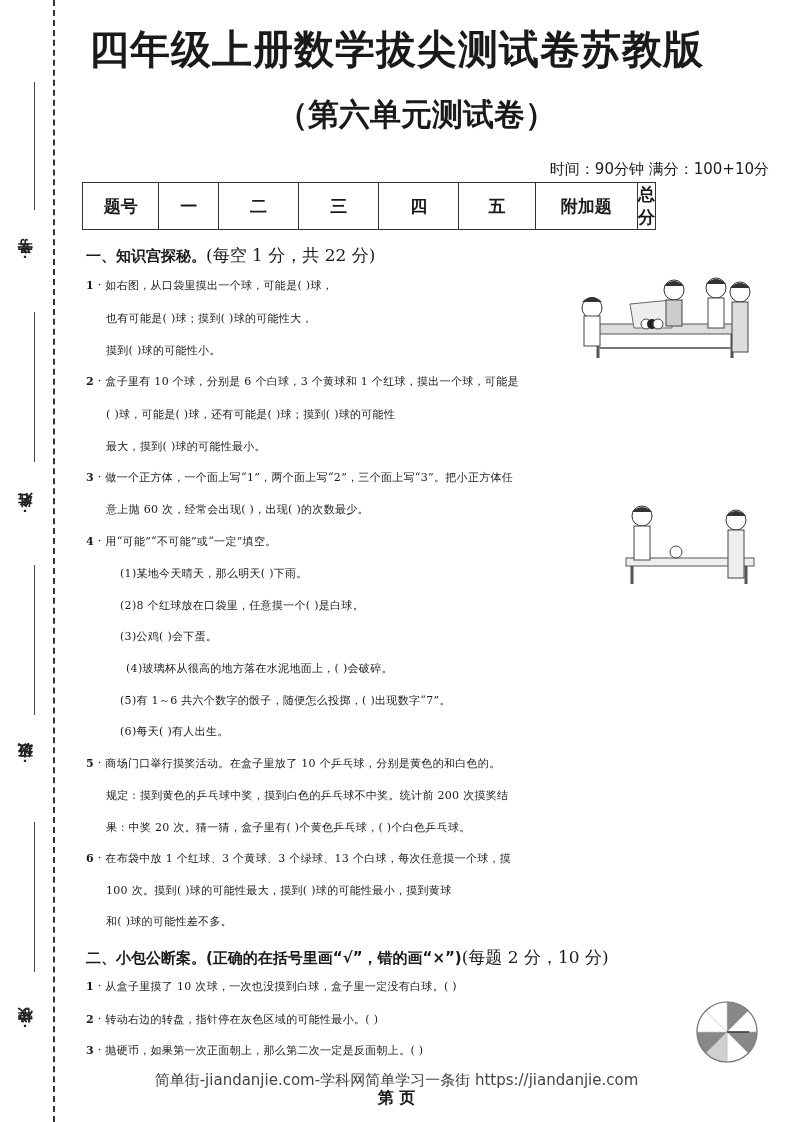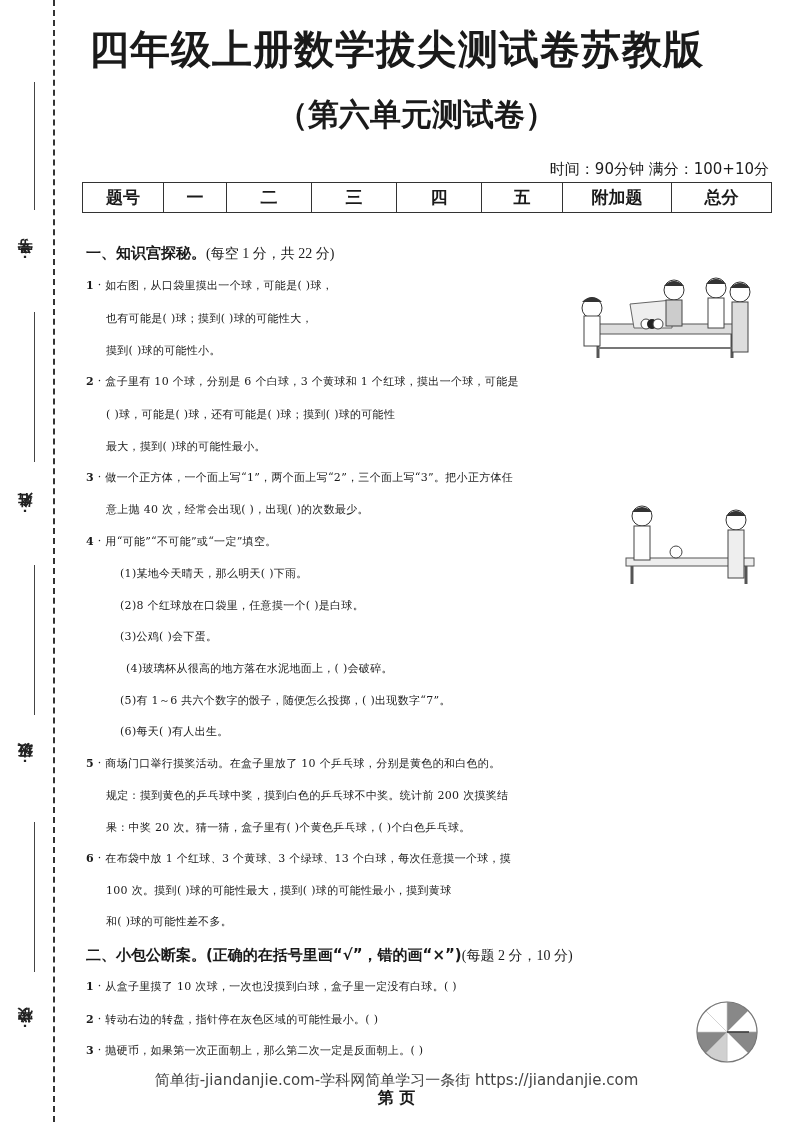--- a/index.html
+++ b/index.html
@@ -16,28 +16,28 @@
 
   .title { position:absolute; left:0; right:0; top:22px; text-align:center;
            font-size:40px; font-weight:bold; letter-spacing:1px;
            font-family:"DejaVu Sans","Liberation Sans",sans-serif; }
   .subtitle { position:absolute; left:0; right:0; top:94px; text-align:center;
               font-size:31px; font-weight:bold;
               font-family:"DejaVu Sans","Liberation Sans",sans-serif; padding-left:40px; }
   .meta { position:absolute; right:24px; top:160px; font-size:15px;
           font-family:"DejaVu Sans","Liberation Sans",sans-serif; }
 
-  table.score { position:absolute; left:82px; top:182px; width:690px;
+  table.score { position:absolute; left:82px; top:182px; width:574px;
                 border-collapse:collapse; font-family:"DejaVu Sans","Liberation Sans",sans-serif; }
   table.score td { border:1.5px solid #333; height:29px; text-align:center;
                    font-size:17px; font-weight:bold; padding:0; }
 
   .section { position:absolute; left:86px; font-size:15px; }
   .section .head { font-family:"DejaVu Sans","Liberation Sans",sans-serif; font-weight:bold; }
-  .section .note { font-size:14px;font-family:Liberation Serif, serif; }
+  .section .note { font-size:17px; }
   .line { position:absolute; left:86px; font-size:11px; white-space:nowrap; letter-spacing:0.3px; }
   .num { font-weight:bold; }
 
   .footer { position:absolute; left:0; right:0; top:1071px; text-align:center;
             font-size:15px; color:#444; font-family:"DejaVu Sans","Liberation Sans",sans-serif; }
   .pageno { position:absolute; left:0; right:0; top:1088px; text-align:center;
             font-size:16px; font-weight:bold; font-family:"DejaVu Sans","Liberation Sans",sans-serif; }
 
   .illus { position:absolute; }
 </style>
@@ -102,21 +102,21 @@
   <circle cx="168" cy="20" r="10" fill="#fff" stroke="#333"></circle>
     <path d="M158 16 Q168 6 178 16" fill="#333"></path>
   <rect x="160" y="30" width="16" height="50" fill="#ddd" stroke="#444"></rect>
 </svg>
 
 <div class="line" style="top:374px;"><span class="num">2</span> · <span>盒子里有 10 个球，分别是 6 个白球，3 个黄球和 1 个红球，摸出一个球，可能是</span></div>
 <div class="line" style="top:407px;left:106px;">(          )球，可能是(          )球，还有可能是(          )球；摸到(          )球的可能性</div>
 <div class="line" style="top:439px;left:106px;">最大，摸到(          )球的可能性最小。</div>
 
 <div class="line" style="top:470px;"><span class="num">3</span> · <span>做一个正方体，一个面上写“1”，两个面上写“2”，三个面上写“3”。把小正方体任</span></div>
-<div class="line" style="top:502px;left:106px;">意上抛 40 次，经常会出现(          )，出现(          )的次数最少。</div>
+<div class="line" style="top:502px;left:106px;">意上抛 60 次，经常会出现(          )，出现(          )的次数最少。</div>
 
 <svg class="illus" style="left:616px;top:500px;" width="160" height="88" viewBox="0 0 160 88">
   <rect x="10" y="58" width="128" height="8" fill="#eee" stroke="#555"></rect>
   <line x1="16" y1="66" x2="16" y2="84" stroke="#555" stroke-width="3"></line>
   <line x1="130" y1="66" x2="130" y2="84" stroke="#555" stroke-width="3"></line>
   <circle cx="60" cy="52" r="6" fill="#fff" stroke="#444"></circle>
   <circle cx="26" cy="16" r="10" fill="#fff" stroke="#333"></circle>
     <path d="M16 12 Q26 2 36 12" fill="#333"></path>
   <rect x="18" y="26" width="16" height="34" fill="#fff" stroke="#444"></rect>
   <circle cx="120" cy="20" r="10" fill="#fff" stroke="#333"></circle>

